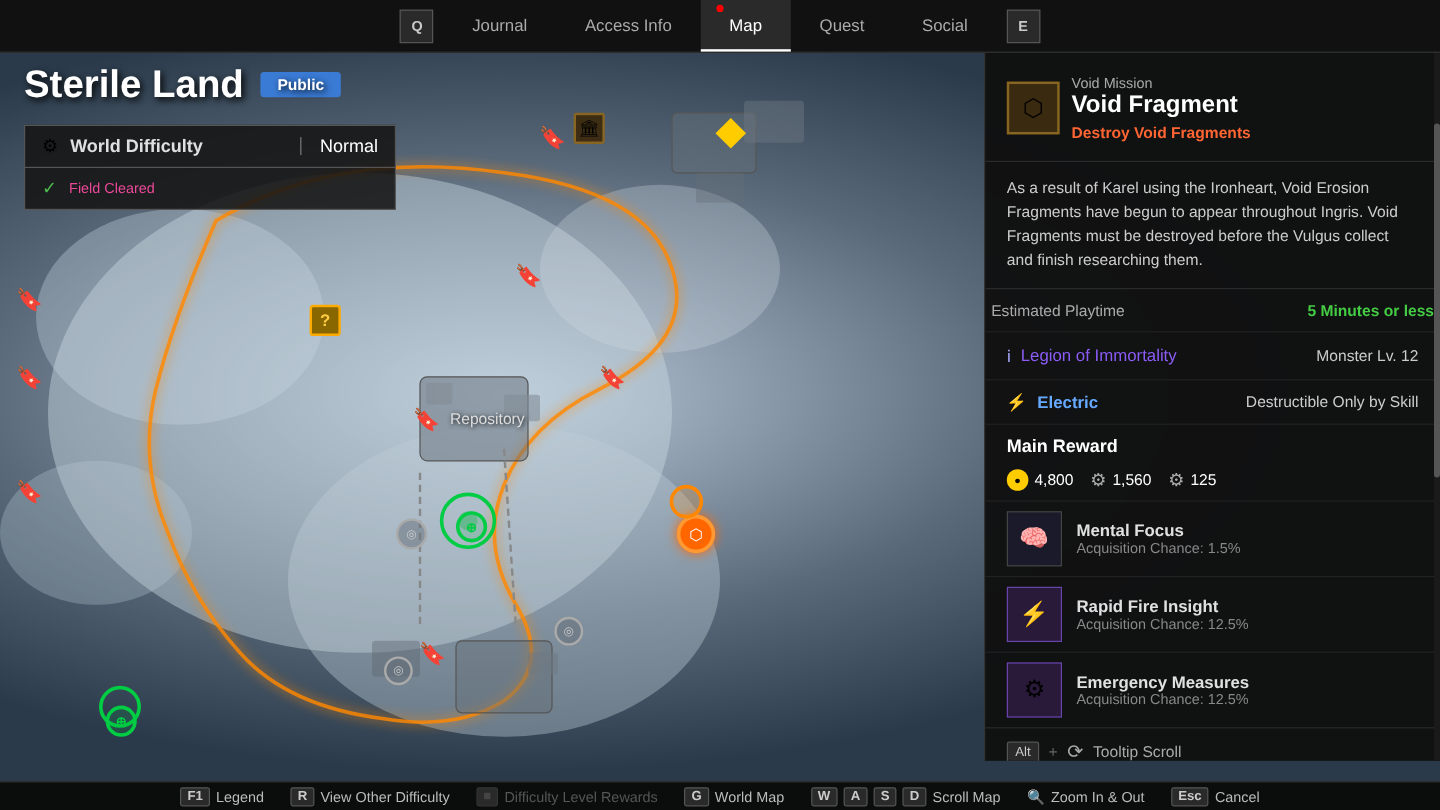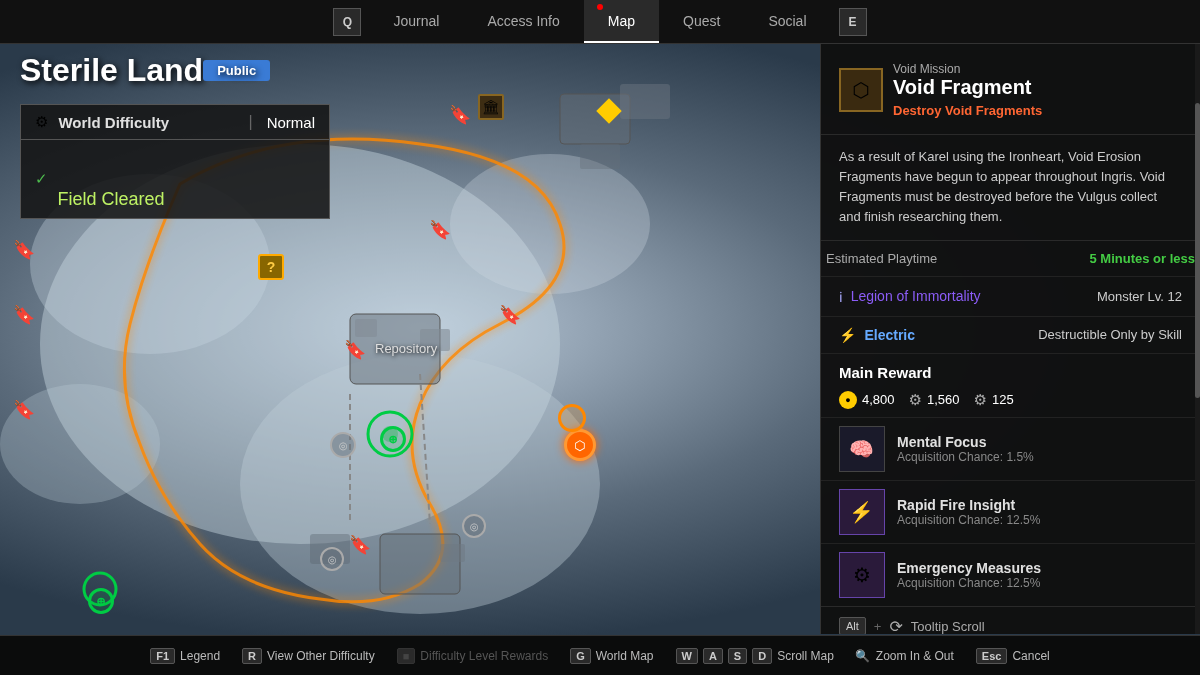--- a/index.html
+++ b/index.html
@@ -124,20 +124,21 @@
       left: 20px;
       z-index: 50;
     }
     .world-name {
       font-size: 32px;
       font-weight: bold;
       color: #fff;
       text-shadow: 2px 2px 6px #000;
       display: flex;
       align-items: center;
+      gap: 14px;
     }
     .public-badge {
       background: #3a7bd5;
       color: #fff;
       font-size: 13px;
       font-weight: bold;
       padding: 3px 14px;
       border-radius: 3px;
     }
 
@@ -182,23 +183,22 @@
       padding: 8px 14px;
       display: flex;
       align-items: center;
       gap: 10px;
     }
     .check-icon {
       color: #4dbb4d;
       font-size: 15px;
     }
     .field-cleared-label {
-      color: #bef264;
-      font-size: 18px;
-      margin-top: 41px;
+      color: #ec4899;
+      font-size: 12px;
     }
 
     
     #side-panel {
       position: absolute;
       top: 44px;
       right: 0;
       width: 380px;
       height: 590px;
       background: rgba(15,15,15,0.97);
@@ -410,21 +410,21 @@
       background: #555;
       border-radius: 3px;
     }
 
     
     #bottom-bar {
       position: absolute;
       bottom: 0;
       left: 0;
       width: 100%;
-      height: 40px;
+      height: 24px;
       background: rgba(10,10,10,0.97);
       display: flex;
       align-items: center;
       justify-content: center;
       gap: 22px;
       z-index: 100;
       border-top: 1px solid #333;
     }
     .bottom-item {
       display: flex;

